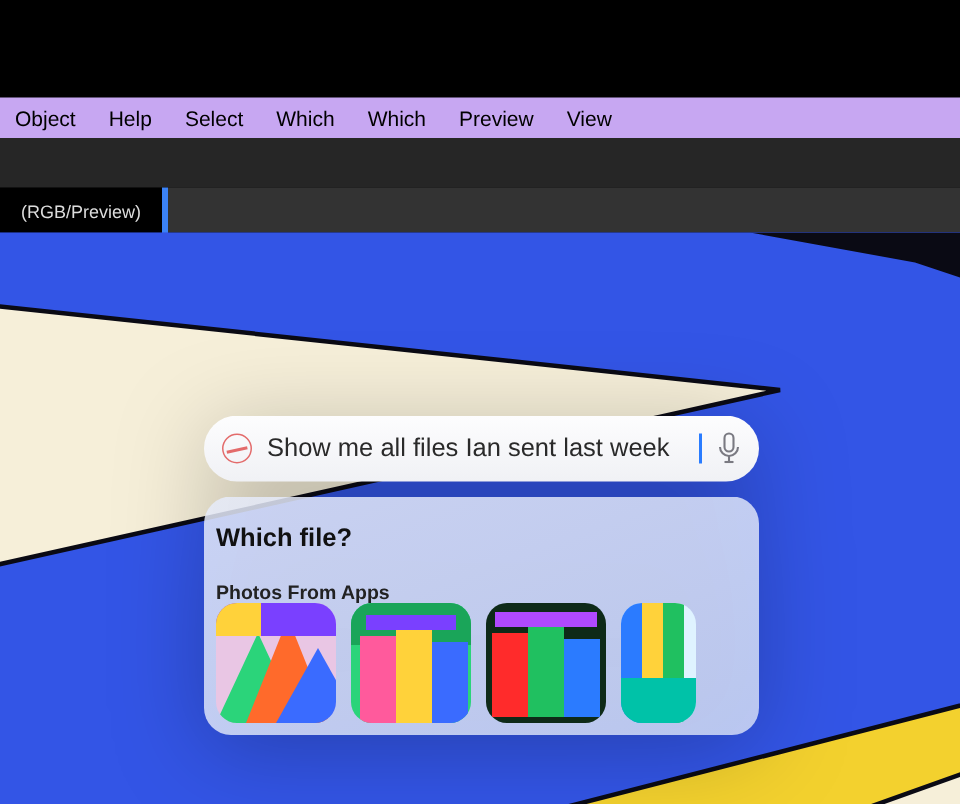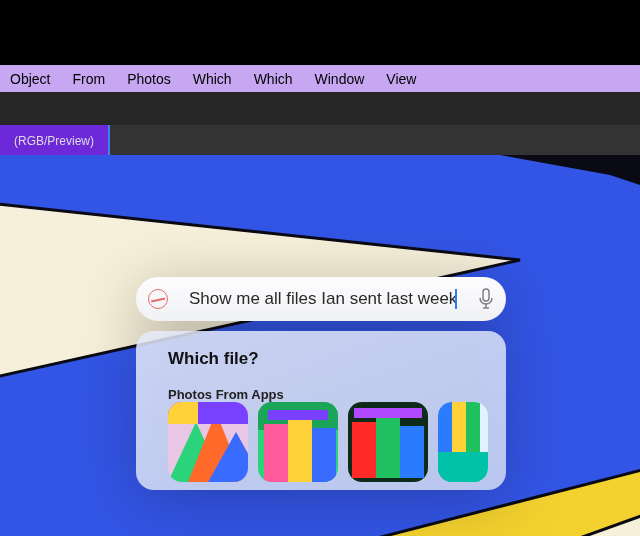--- a/index.html
+++ b/index.html
@@ -21,27 +21,27 @@
     font-size: 14px;
   }
   .menubar span { cursor: default; }
 
   
   .darkstrip { height: 33px; background: #262626; }
 
   
   .tabrow { height: 30px; background: #333; display: flex; align-items: stretch; }
   .tab {
-    background: #6d28d9;
+    background: #000000;
     color: #ddd;
     font-size: 12px;
     padding: 16px 14px;
     display: flex;
     align-items: center;
-    border-right: 2px solid #3b82f6;
+    border-right: 4px solid #3b82f6;
   }
 
   
   .canvas {
     position: relative;
     width: 640px;
     height: 381px; 
     background: #3355e6;
     overflow: hidden;
   }
@@ -55,21 +55,21 @@
     width: 370px;
     filter: drop-shadow(0 10px 30px rgba(0,0,0,.25));
   }
   .search {
     height: 44px;
     background: linear-gradient(#fdfdfe, #f0f1f5);
     border-radius: 22px;
     display: flex;
     align-items: center;
     padding: 0 12px;
-    gap: 21px;
+    gap: 10px;
   }
   .search-icon {
     width: 20px; height: 20px; border-radius: 50%;
     border: 1.5px solid #e36b6b;
     position: relative;
     flex: 0 0 auto;
   }
   .search-icon::after {
     content: ""; position: absolute; left: 2px; right: 2px; top: 50%;
     height: 1.5px; background: #e36b6b; transform: rotate(-12deg);
@@ -84,46 +84,46 @@
     border-right: 2px solid #2a7cff;
     padding-right: 1px;
   }
   .mic-icon { width: 16px; flex: 0 0 auto; color: #7a7a82; }
 
   .panel {
     margin-top: 10px;
     background: linear-gradient(160deg, rgba(230,235,250,.85), rgba(210,220,245,.85));
     backdrop-filter: blur(4px);
     border-radius: 18px;
-    padding: 18px 20px 8px 32px;
+    padding: 18px 20px 8px 8px;
   }
   .panel-title { font-size: 17px; font-weight: 600; color: #111; margin-bottom: 18px; }
   .panel-section { font-size: 13px; font-weight: 600; color: #222; margin-bottom: 0; }
 
   .thumbs { display: flex; gap: 10px; }
   .thumb {
     width: 80px; height: 80px; border-radius: 14px; overflow: hidden;
     flex: 0 0 auto; position: relative;
   }
   .thumb.last { width: 50px; }
   .thumb svg { width: 100%; height: 100%; display: block; }
 </style>
 </head>
 <body>
 
 <div class="root">
   <div class="topbar"></div>
 
   <div class="menubar">
     <span>Object</span>
-    <span>From</span>
-    <span>Photos</span>
+    <span>Help</span>
+    <span>Select</span>
     <span>Which</span>
     <span>Which</span>
-    <span>Window</span>
+    <span>Preview</span>
     <span>View</span>
   </div>
 
   <div class="darkstrip"></div>
 
   <div class="tabrow">
     <div class="tab">
       <span>(RGB/Preview)</span>
     </div>
   </div>

